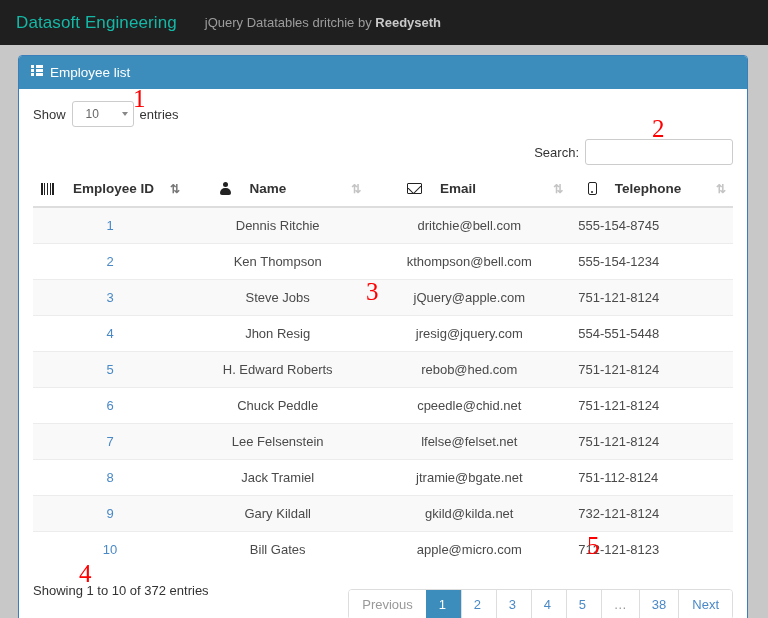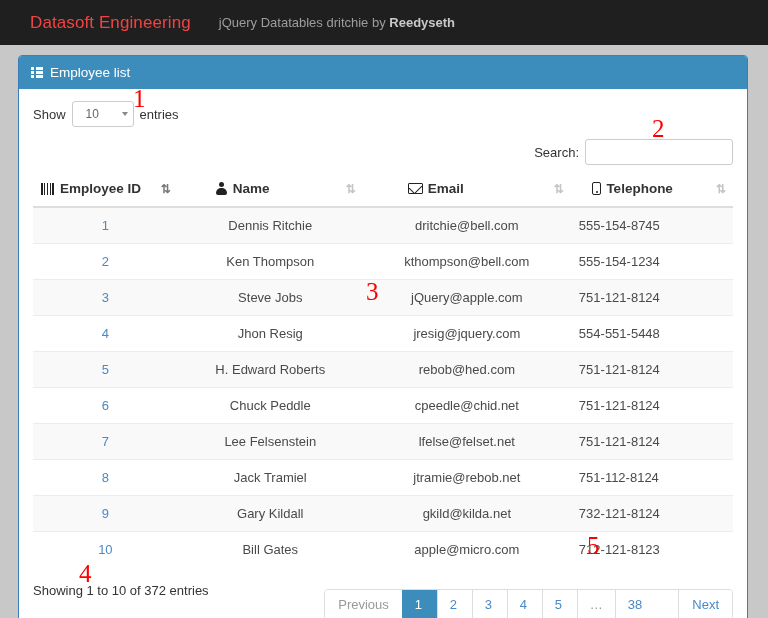--- a/index.html
+++ b/index.html
@@ -21,25 +21,24 @@
   .navbar {
     background: #1f1f1f;
     height: 45px;
     width: 768px;
     display: flex;
     align-items: center;
     padding: 0 0 0 16px;
     box-sizing: border-box;
   }
   .navbar-brand {
-    color: #ef4444;
+    color: #14b8a6;
     font-size: 17px;
     letter-spacing: 0.1px;
     white-space: nowrap;
-    margin-left: 14px;
   }
   .navbar-text {
     color: #9d9d9d;
     font-size: 13px;
     margin-left: 28px;
     white-space: nowrap;
   }
   .navbar-text b { color: #c9c9c9; font-weight: bold; }
 
   
@@ -55,21 +54,21 @@
     box-shadow: 0 1px 1px rgba(0,0,0,.05);
   }
   .panel-heading {
     background: #3c8dbc;
     color: #ffffff;
     border-top-left-radius: 3px;
     border-top-right-radius: 3px;
     padding: 9px 12px;
     font-size: 13.5px;
     display: flex;
-    align-items: center;
+    align-items: flex-start;
     gap: 7px;
     height: 33px;
     box-sizing: border-box;
   }
   .list-icon {
     display: inline-block;
     width: 12px;
     height: 11px;
     position: relative;
   }
@@ -161,21 +160,21 @@
     color: #333;
     font-size: 13.5px;
     vertical-align: bottom;
     white-space: nowrap;
   }
   .th-inner {
     display: flex;
     align-items: center;
     gap: 6px;
   }
-  .th-lbl { display: inline-flex; align-items: center; gap: 5px; }
+  .th-lbl { display: inline-flex; align-items: center; gap: 18px; }
   .sort-arrows {
     color: #c4c4c4;
     font-size: 12px;
     letter-spacing: -1px;
     margin-left: auto;
     padding-left: 10px;
   }
   .sort-arrows.active { color: #777; }
 
   table.dt tbody td {
@@ -282,21 +281,21 @@
     background: #fff;
     cursor: pointer;
     line-height: 17px;
     text-align: left;
     min-width: 10px;
   }
   .pg:first-child { border-left: none; }
   .pg.prev { color: #999999; cursor: default; padding: 6px 13px; }
   .pg.active { background: #3c8dbc; color: #ffffff; border-left-color: #3c8dbc; }
   .pg.ellipsis { color: #999999; cursor: default; }
-  .pg.next { padding: 6px 13px; margin-left: 24px; }
+  .pg.next { padding: 6px 13px; }
 
   
   .anno {
     position: absolute;
     color: #ff0000;
     font-family: "Liberation Serif", serif;
     font-size: 25px;
     line-height: 1;
     font-weight: normal;
     pointer-events: none;
@@ -431,21 +430,21 @@
           </tr>
           <tr class="odd">
             <td class="c-id"><a>7</a></td>
             <td class="c-name">Lee Felsenstein</td>
             <td class="c-email">lfelse@felset.net</td>
             <td class="c-tel">751-121-8124</td>
           </tr>
           <tr class="even">
             <td class="c-id"><a>8</a></td>
             <td class="c-name">Jack Tramiel</td>
-            <td class="c-email">jtramie@rebob.net</td>
+            <td class="c-email">jtramie@bgate.net</td>
             <td class="c-tel">751-112-8124</td>
           </tr>
           <tr class="odd">
             <td class="c-id"><a>9</a></td>
             <td class="c-name">Gary Kildall</td>
             <td class="c-email">gkild@kilda.net</td>
             <td class="c-tel">732-121-8124</td>
           </tr>
           <tr class="even">
             <td class="c-id"><a>10</a></td>

